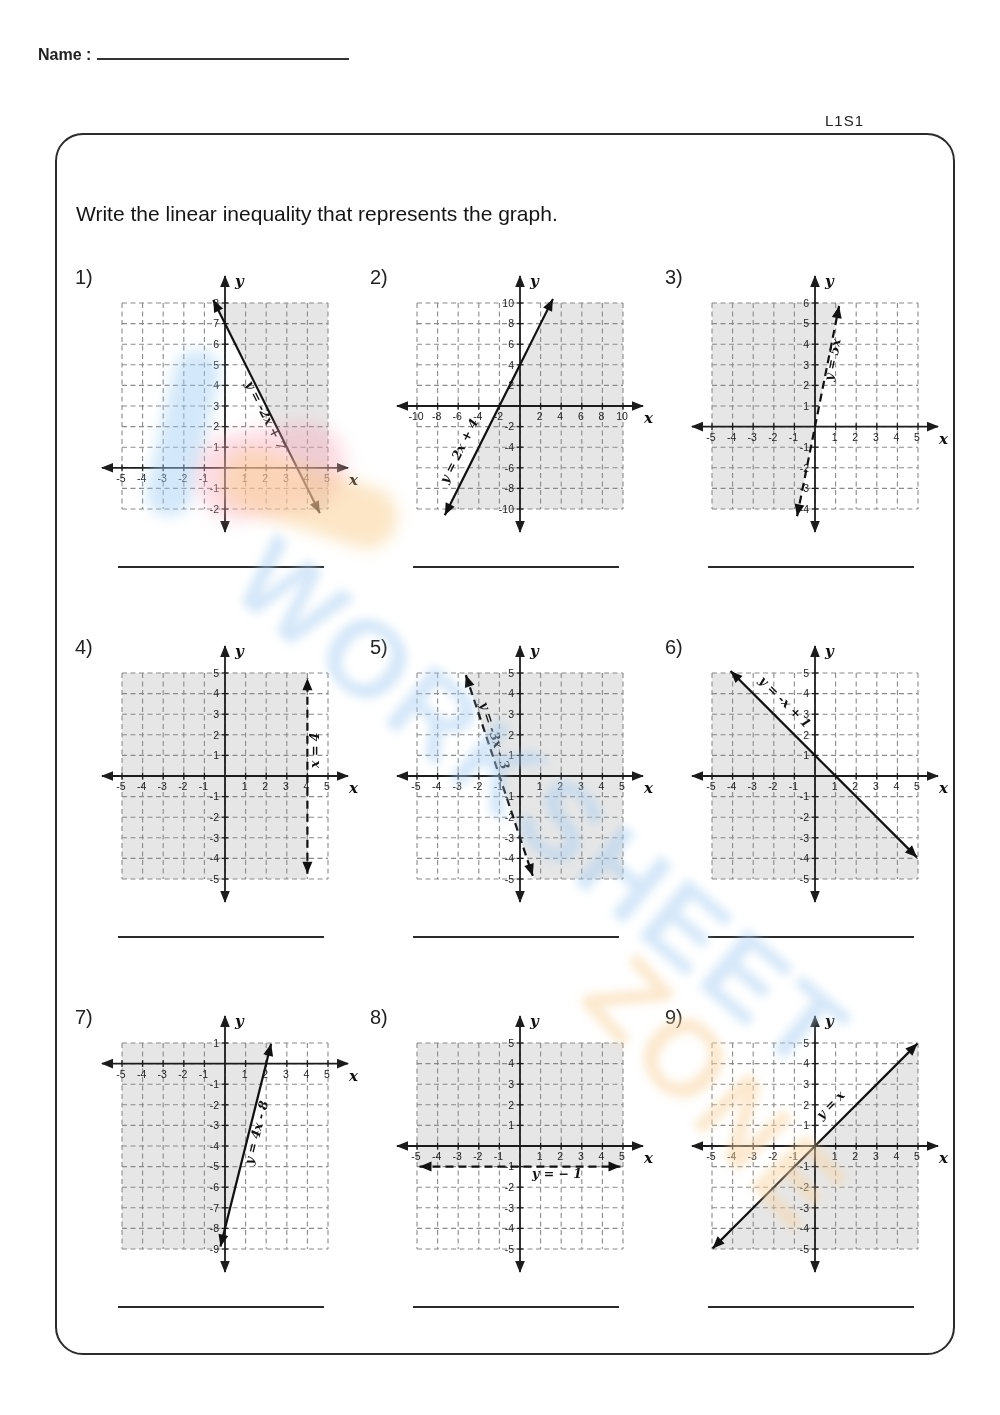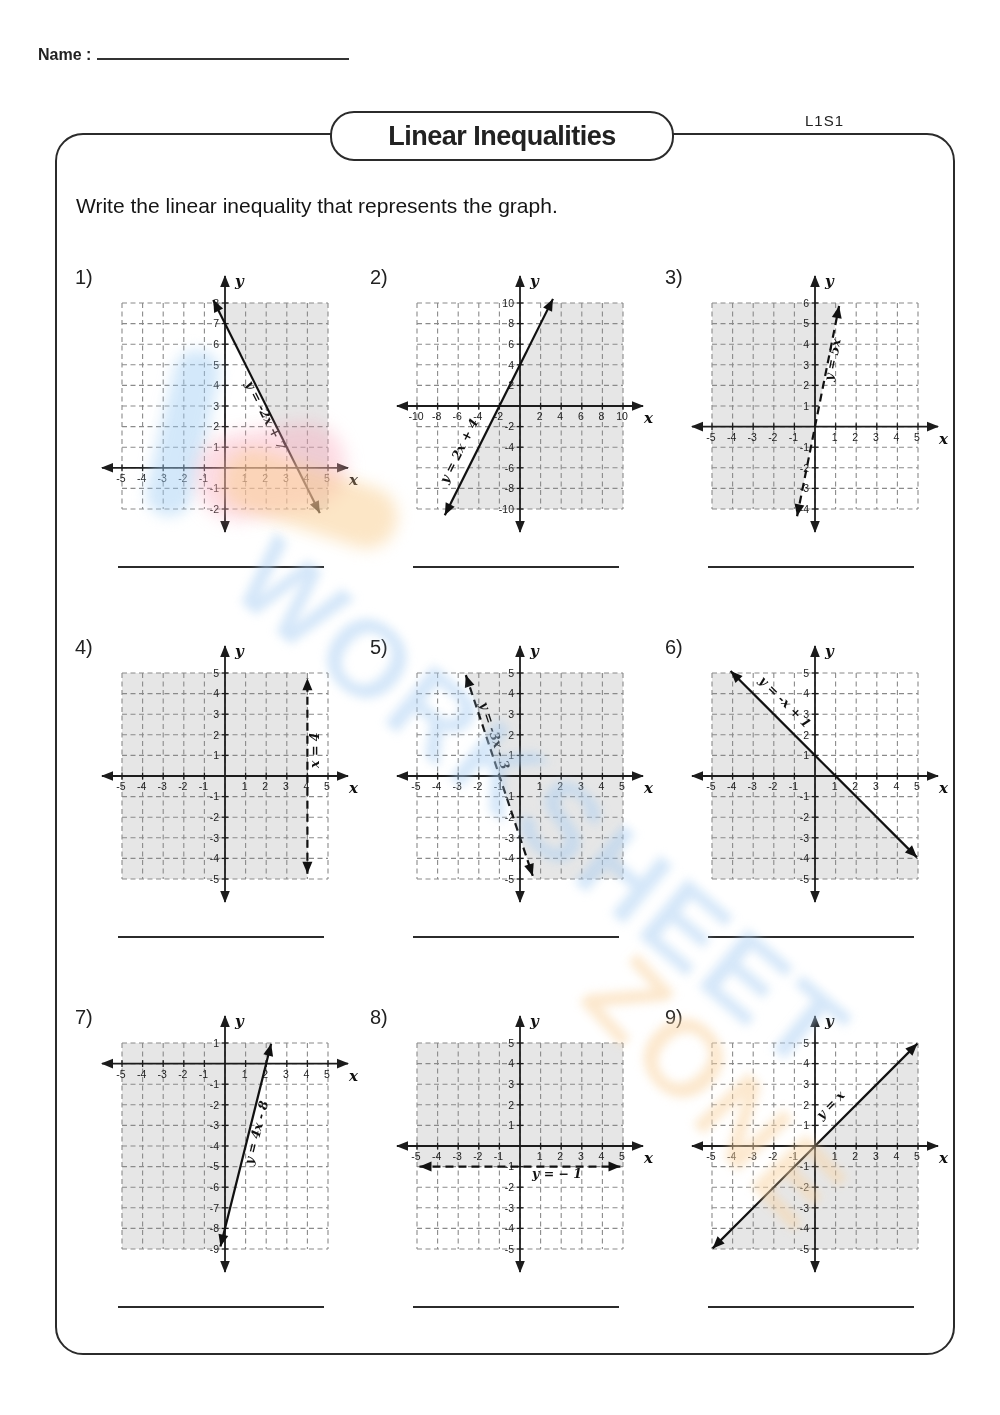--- a/index.html
+++ b/index.html
@@ -6,22 +6,22 @@
   .page{position:relative;width:1000px;height:1415px;background:#fff;overflow:hidden;
         font-family:"Liberation Sans",sans-serif;color:#1a1a1a;}
   .name-row{position:absolute;left:38px;top:44px;font-size:16px;font-weight:bold;color:#222;}
   .name-underline{display:inline-block;width:252px;border-bottom:2px solid #333;height:14px;margin-left:6px;}
   .border-box{position:absolute;left:55px;top:133px;width:896px;height:1218px;
               border:2.5px solid #2b2b2b;border-radius:28px;background:transparent;}
   .title-pill{position:absolute;left:330px;top:111px;width:340px;height:46px;z-index:3;
               background:#fff;border:2.5px solid #2b2b2b;border-radius:24px;
               display:flex;align-items:center;justify-content:center;
               font-size:27px;font-weight:bold;letter-spacing:-0.5px;color:#222;}
-  .code-label{position:absolute;left:805px;top:112px;font-size:15px;letter-spacing:1px;color:#222;z-index:3;}
-  .instruction{position:absolute;left:76px;top:194px;font-size:21px;color:#151515;}
+  .code-label{position:absolute;left:825px;top:112px;font-size:15px;letter-spacing:1px;color:#222;z-index:3;}
+  .instruction{position:absolute;left:76px;top:202px;font-size:21px;color:#151515;}
   #problems{position:absolute;left:55px;top:245px;width:896px;height:1110px;}
   .cell{position:absolute;width:295px;height:370px;}
   .pnum{position:absolute;left:7px;top:8px;font-size:20px;color:#222;z-index:2;}
   .cell svg{position:absolute;left:18px;top:5px;}
   .answer-line{position:absolute;left:50px;top:308px;width:206px;border-top:2px solid #2b2b2b;}
   .tick{font:10.5px "Liberation Sans",sans-serif;fill:#222;}
   .axisname{font:italic bold 15px "DejaVu Serif",serif;fill:#111;}
   .eq{font:italic bold 12.5px "DejaVu Serif",serif;fill:#111;}
   .footer{position:absolute;left:38px;top:1376px;font-size:17px;color:#222;}
   .footer a{color:#2f41ab;text-decoration:none;}
@@ -41,21 +41,20 @@
 </head>
 <body>
 
 <div class="page">
 
   <div class="name-row">
     <span>Name :</span><span class="name-underline"></span>
   </div>
 
   <div class="border-box"></div>
-  <div class="title-pill">Linear Inequalities</div>
   <div class="code-label">L1S1</div>
   <div class="instruction">Write the linear inequality that represents the graph.</div>
 
   <div id="problems">
       <div class="cell" style="left: 13px; top: 13px;">
         <div class="pnum">1)</div>
         <svg width="280" height="288" viewBox="0 0 280 288">
           <polygon points="128.7,40 231.70000000000002,246 242,246 242,40" fill="#e6e6e6"></polygon>
           <g stroke="#8a8a8a" stroke-width="1.1" stroke-dasharray="5,3.5">
             <line x1="36" y1="40" x2="36" y2="246"></line>

